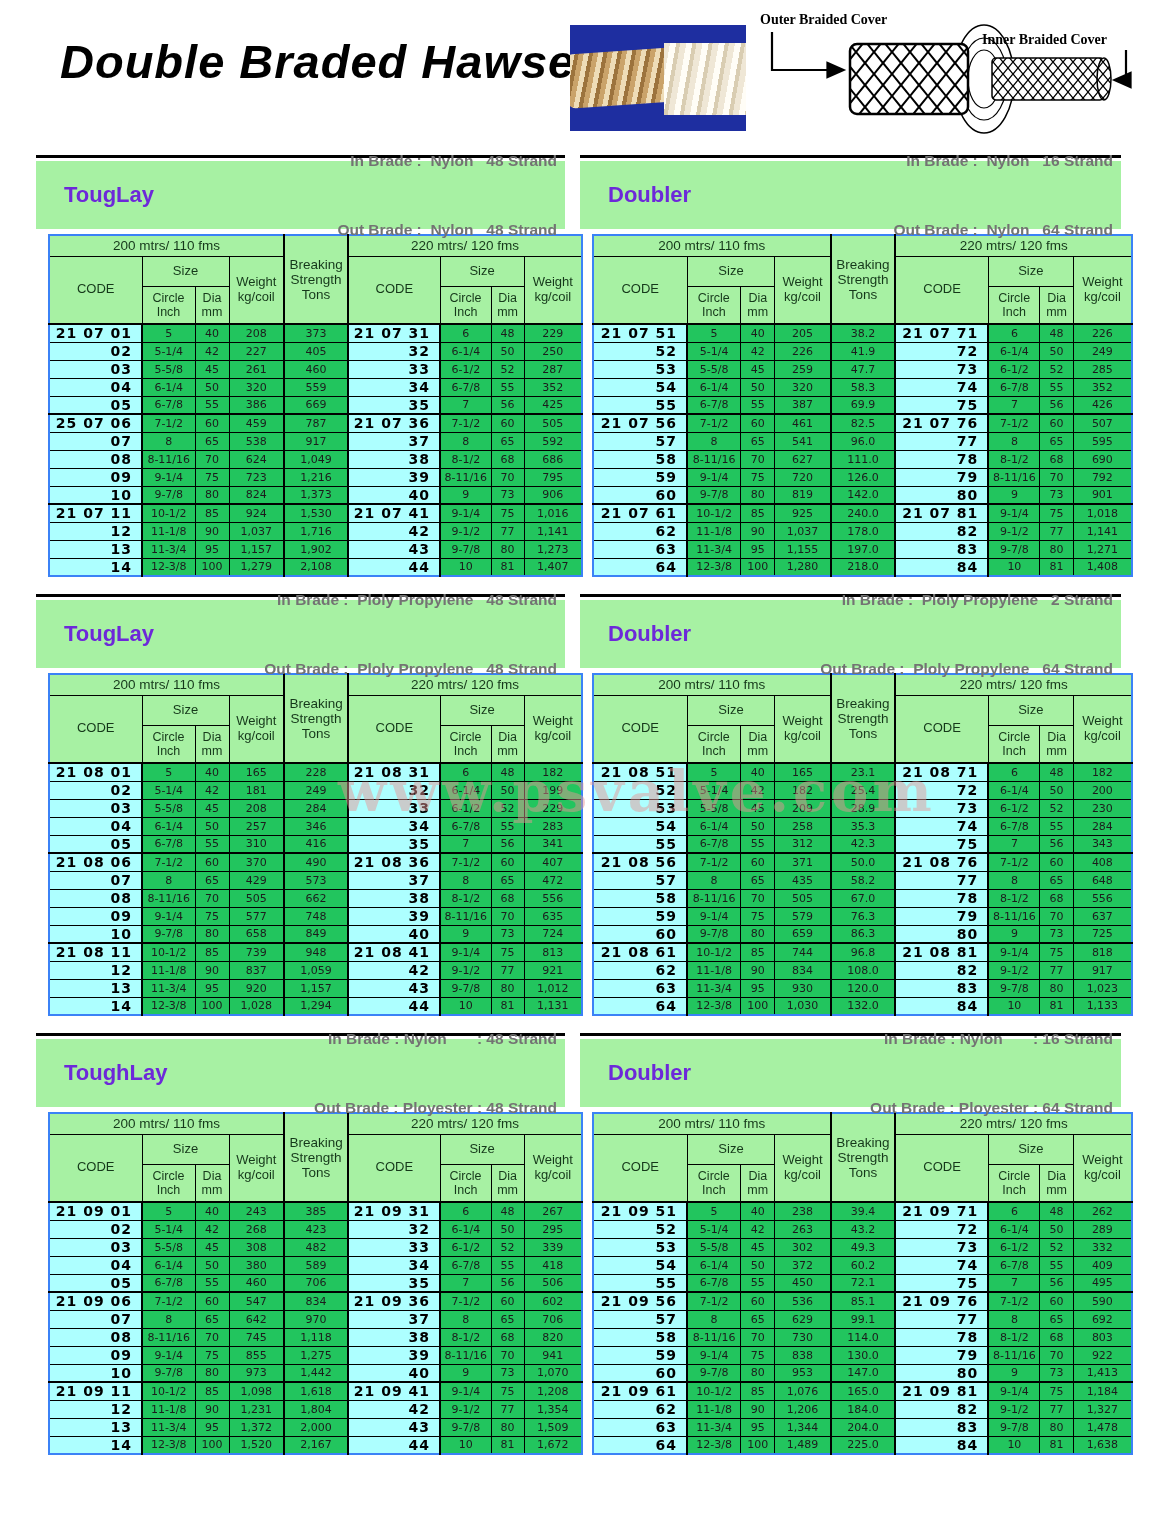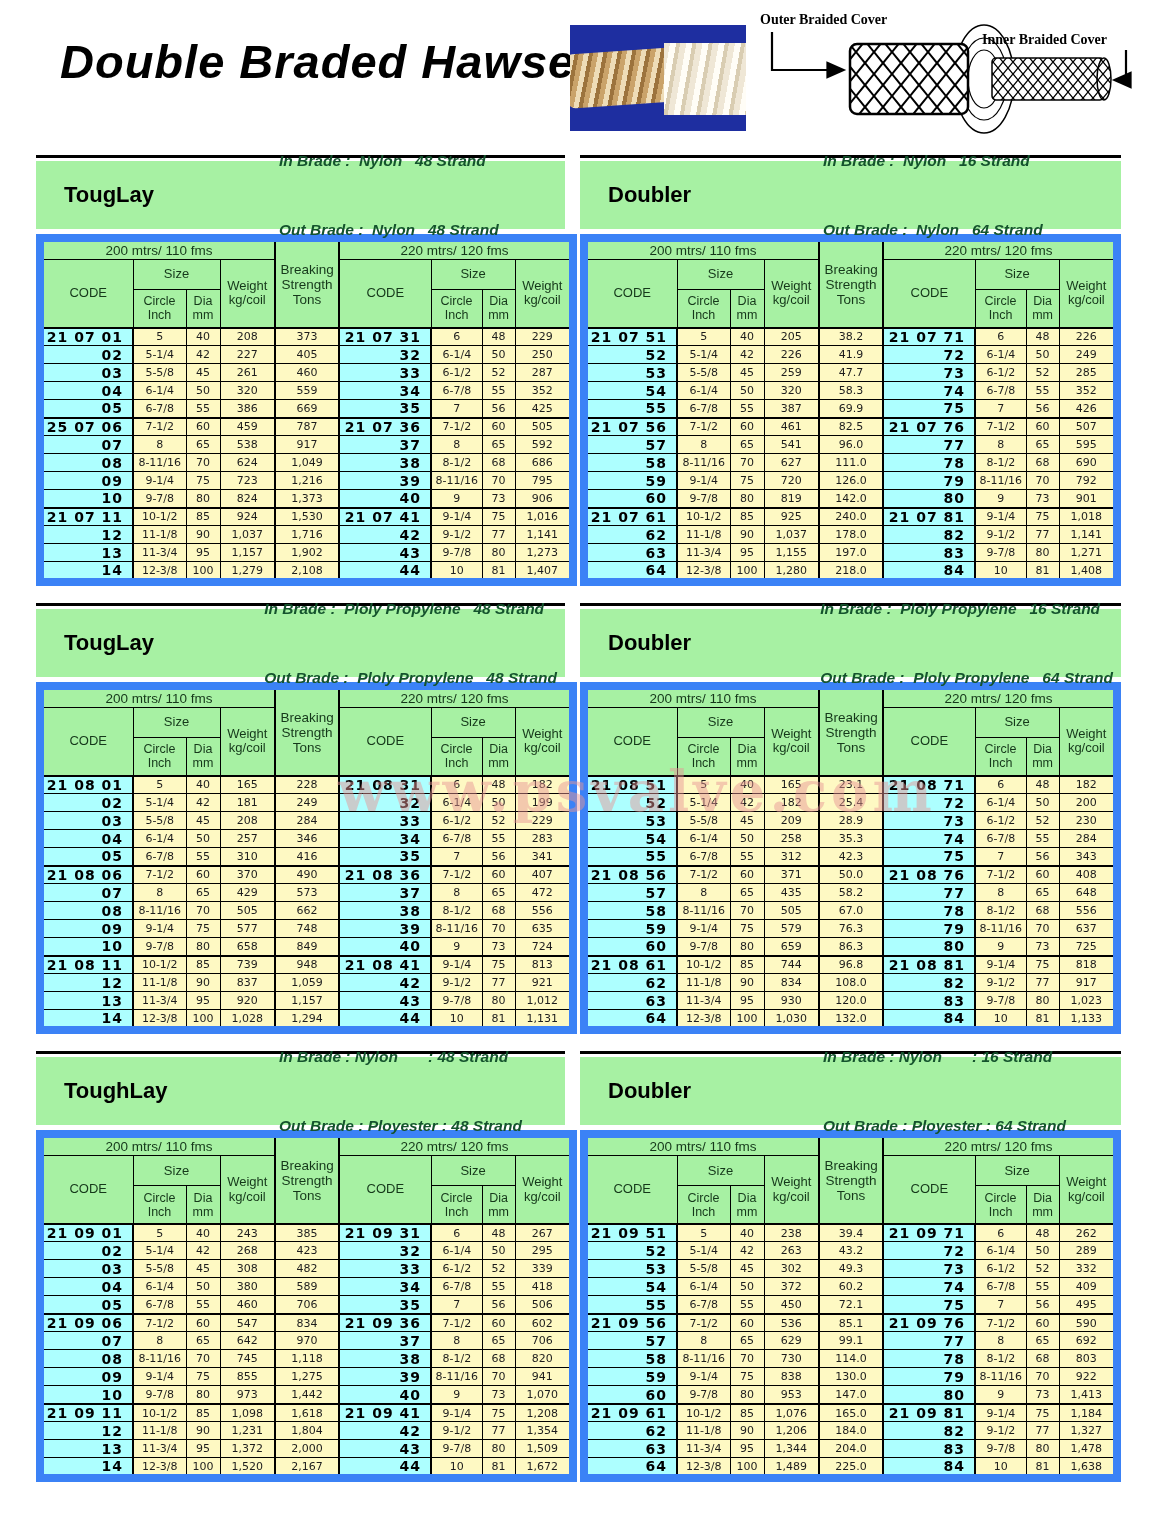--- a/index.html
+++ b/index.html
@@ -14,26 +14,26 @@
     transform:rotate(-4deg); background:repeating-linear-gradient(105deg,#caa36a 0 5px,#eedcb7 5px 10px,#9c733d 10px 14px); }
   .rope-band2 { position:absolute; top:18px; left:94px; width:84px; height:72px;
     background:repeating-linear-gradient(100deg,#efe7d6 0 6px,#fffdf6 6px 12px,#d9cdb2 12px 16px); }
   .diagram { position:absolute; top:8px; left:748px; width:400px; height:142px; }
 
   
   .tables { position:absolute; top:155px; left:36px; width:1085px;
     display:grid; grid-template-columns:529px 541px; column-gap:15px; row-gap:17px; }
   .tblock { border-top:3px solid #000; }
   .tbar { background:#a7f1a3; display:flex; align-items:center; height:68px; padding-left:28px; margin:3px 0 5px; }
-  .tname { font-size:22px; font-weight:bold; width:215px; color:#000000; }
-  .tbrade { flex:1; text-align:left; font-weight:bold; font-size:15.5px; line-height:1.5;
-    white-space:pre; padding-right:8px; color:#14532d;font-style:italic; }
+  .tname { font-size:22px; font-weight:bold; width:215px; color:#6d28d9; }
+  .tbrade { flex:1; text-align:right; font-weight:bold; font-size:15.5px; line-height:1.5;
+    white-space:pre; padding-right:8px; color:#737373; }
 
   
-  table.spec { width:100%; border-collapse:collapse; table-layout:fixed; border:8px solid #3b82f6; background:#fef9c3; }
+  table.spec { width:100%; border-collapse:collapse; table-layout:fixed; border:2px solid #3b82f6; background:#22c55e;margin-left:12px; }
   .spec th, .spec td { border:1px solid #000; text-align:center; overflow:hidden; }
   .spec th { background:#a7f1a3; font-weight:normal; font-size:13px; line-height:1.12; color:#15381a; padding:1px 0; }
   .spec tr.r1 th { height:21px; font-size:13.5px; }
   .spec tr.r2 th { height:30px; }
   .spec tr.r3 th { height:38px; font-size:12.5px; }
   .spec th.breaking-h { border-left:2px solid #000; border-right:2px solid #000; font-size:13px; }
   .spec td { font-family:"DejaVu Sans",sans-serif; font-size:11px; height:18px; padding:0 2px; color:#1c1c1c; }
   .spec td:nth-child(5) { border-left:2px solid #000; border-right:2px solid #000; }
   .spec td:nth-child(1), .spec td:nth-child(6) { background:#adffff; font-weight:bold; font-size:14px;
     text-align:right; padding-right:9px; letter-spacing:1px; color:#000; }
@@ -692,21 +692,21 @@
               <td>1,131</td>
             </tr>
           </tbody>
     </table>
   </section>
 
   <section class="tblock">
     <div class="tbar">
       <div class="tname">Doubler</div>
       <div class="tbrade">
-        <div class="bline">In Brade :  Ploly Propylene   16 Strand</div>
+        <div class="bline">In Brade :  Ploly Propylene   2 Strand</div>
         <div class="bline">Out Brade :  Ploly Propylene   64 Strand</div>
       </div>
     </div>
     <table class="spec">
       <colgroup>
         <col style="width:93px">
             <col style="width:53px">
             <col style="width:34px">
             <col style="width:55px">
         <col style="width:64px">

